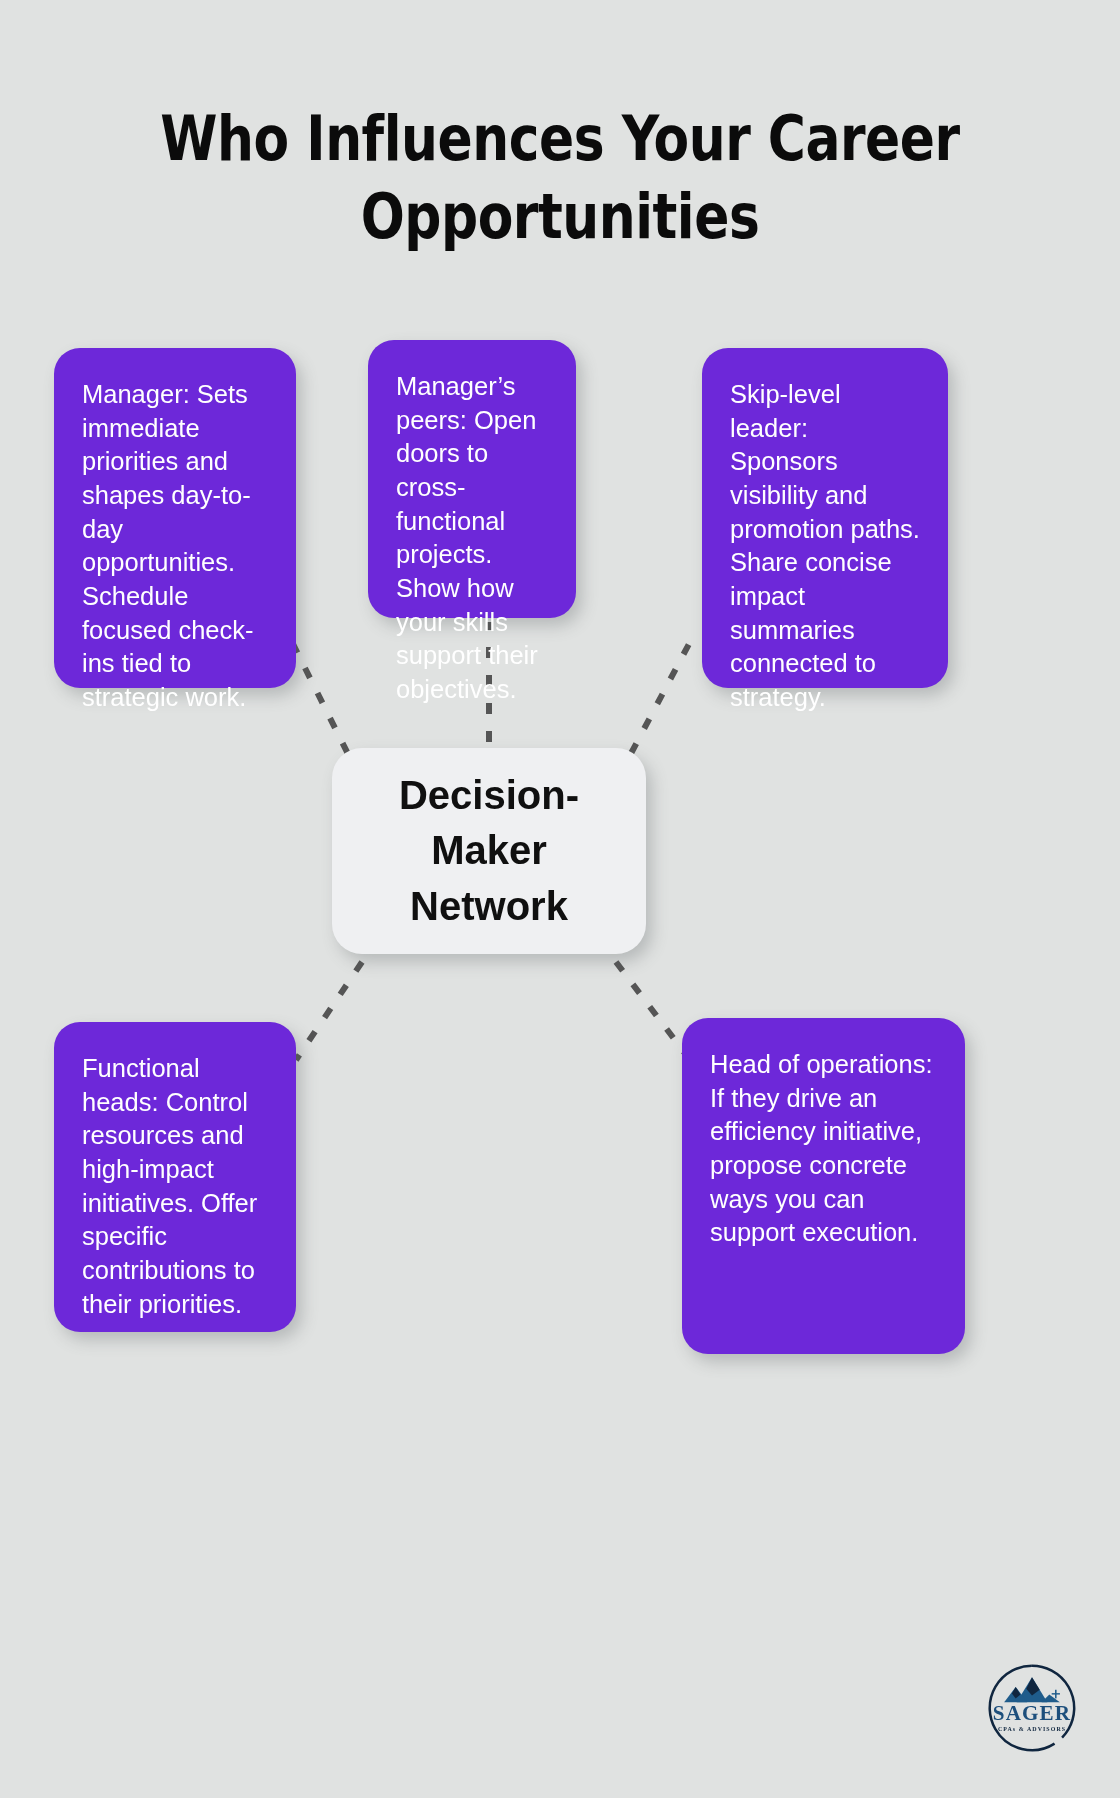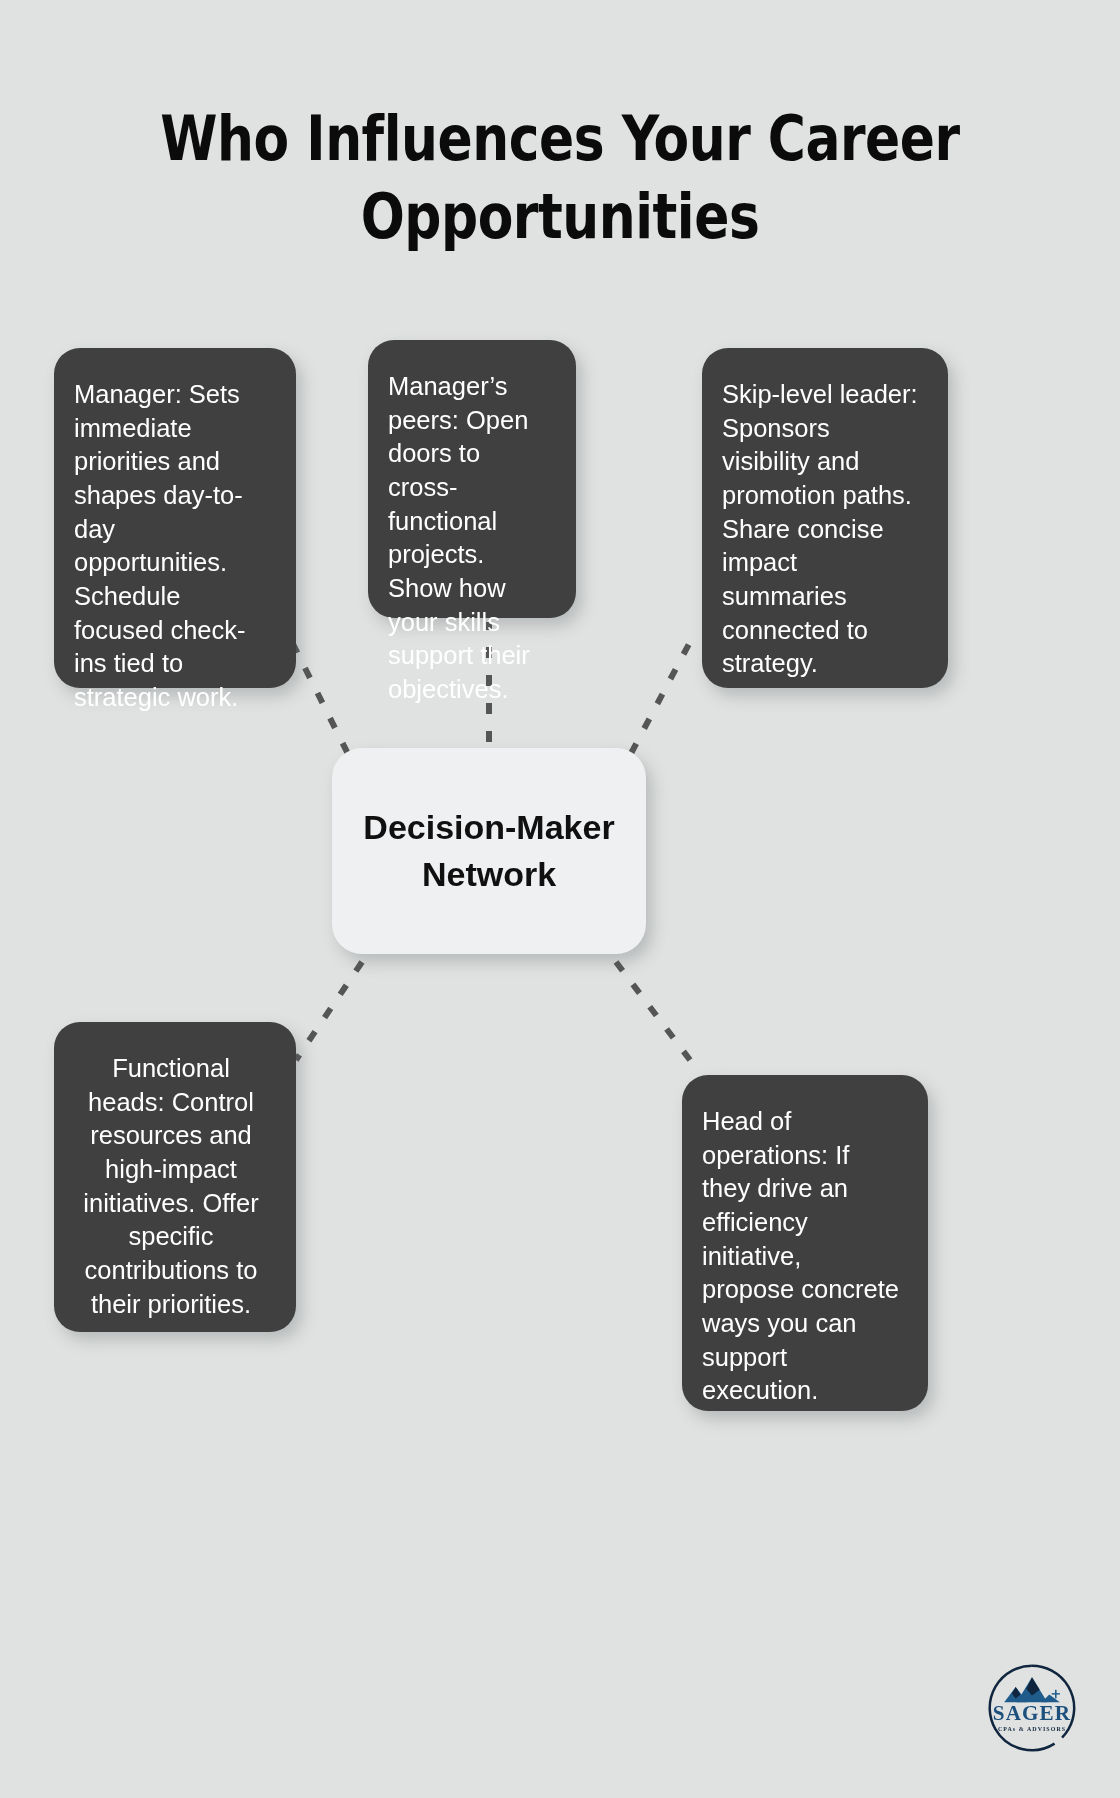--- a/index.html
+++ b/index.html
@@ -51,49 +51,49 @@
   }
 
   
   .node {
     position: absolute;
     box-sizing: border-box;
     border-radius: 26px;
     box-shadow: 6px 8px 16px rgba(90, 95, 100, 0.30);
   }
   .node.leaf {
-    background: #404040;
+    background: #6d28d9;
     color: #ffffff;
-    padding: 30px 28px 26px 20px;
+    padding: 30px 28px 26px 28px;
     font-size: 25.5px;
     line-height: 1.32;
     font-weight: 400;
   }
   .node.center {
     background: #eff0f2;
     color: #101010;
     display: flex;
     align-items: center;
     justify-content: flex-start;
     text-align: center;
     font-weight: 700;
-    font-size: 34px;
+    font-size: 40px;
     line-height: 1.38;
     border-radius: 30px;
     padding: 18px 26px;
     box-sizing: border-box;
   }
 
   
   #node-manager        { left: 54px;  top: 348px;  width: 242px; height: 340px; }
   #node-manager-peers  { left: 368px; top: 340px;  width: 208px; height: 278px; }
   #node-skip-level     { left: 682px; top: 348px;  width: 246px; height: 340px; margin-left: 20px; }
   #node-center         { left: 332px; top: 748px;  width: 314px; height: 206px; }
-  #node-functional     { left: 54px;  top: 1022px; width: 242px; height: 310px; text-align: center; }
-  #node-operations     { left: 682px; top: 1075px; width: 246px; height: 336px; }
+  #node-functional     { left: 54px;  top: 1022px; width: 242px; height: 310px; }
+  #node-operations     { left: 682px; top: 1018px; width: 283px; height: 336px; }
 
   
   #logo {
     position: absolute;
     left: 984px;
     top: 1660px;
     width: 96px;
     height: 96px;
   }
 </style>

